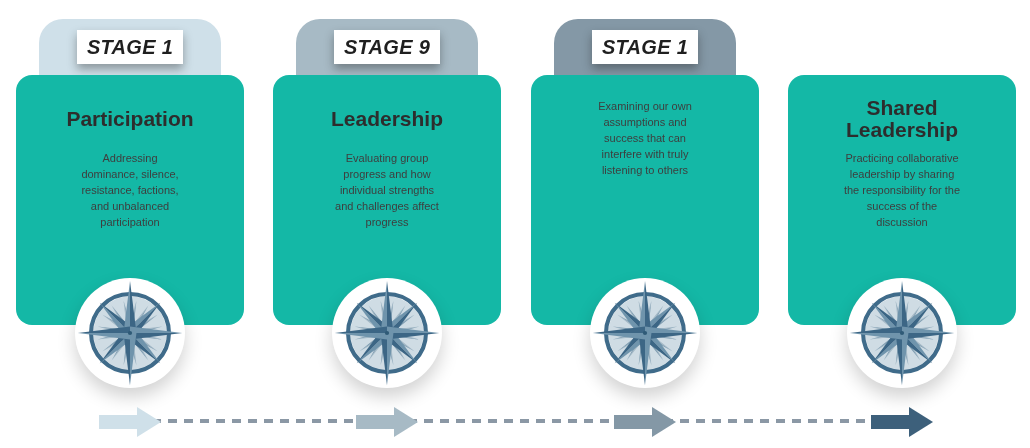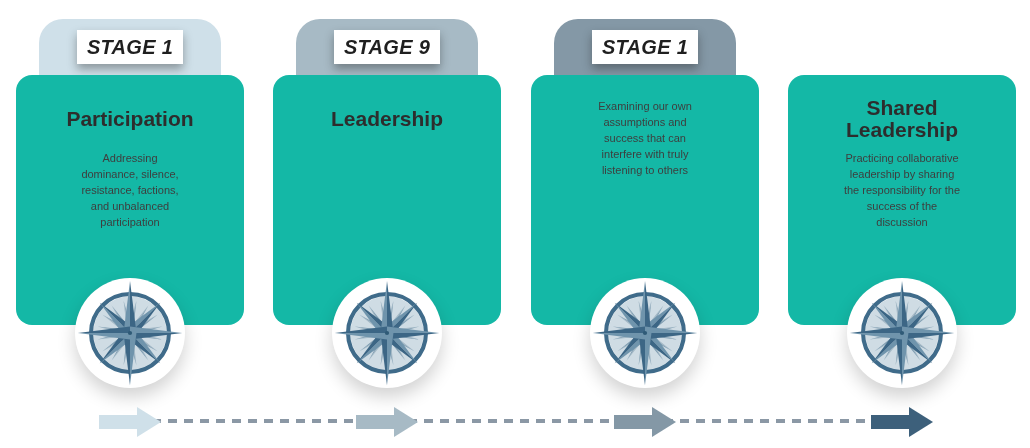--- a/index.html
+++ b/index.html
@@ -170,20 +170,25 @@
         </svg>
       </div>
   </div>
 
   <div class="stage" data-stage="1" style="--c: #a7bac5;">
     <div class="tab">
       <div class="badge">STAGE 9</div>
     </div>
     <div class="card">
       <div class="title">Leadership</div>
+      <div class="desc">Evaluating group
+progress and how
+individual strengths
+and challenges affect
+progress</div>
     </div>
     <div class="compass">
         <svg viewBox="0 0 120 120" aria-hidden="true">
           <circle cx="60" cy="60" r="57" fill="#ffffff"></circle>
           <circle cx="60" cy="60" r="40" fill="#cfdce4"></circle>
           <polygon points="67.0,24.7 56.9,59.4 60.0,60.0" fill="#a4b9c6"></polygon>
           <polygon points="67.0,24.7 63.1,60.6 60.0,60.0" fill="#7e9cb0"></polygon>
           <polygon points="80.0,30.1 57.3,58.2 60.0,60.0" fill="#a4b9c6"></polygon>
           <polygon points="80.0,30.1 62.7,61.8 60.0,60.0" fill="#7e9cb0"></polygon>
           <polygon points="89.9,40.0 58.2,57.3 60.0,60.0" fill="#a4b9c6"></polygon>

